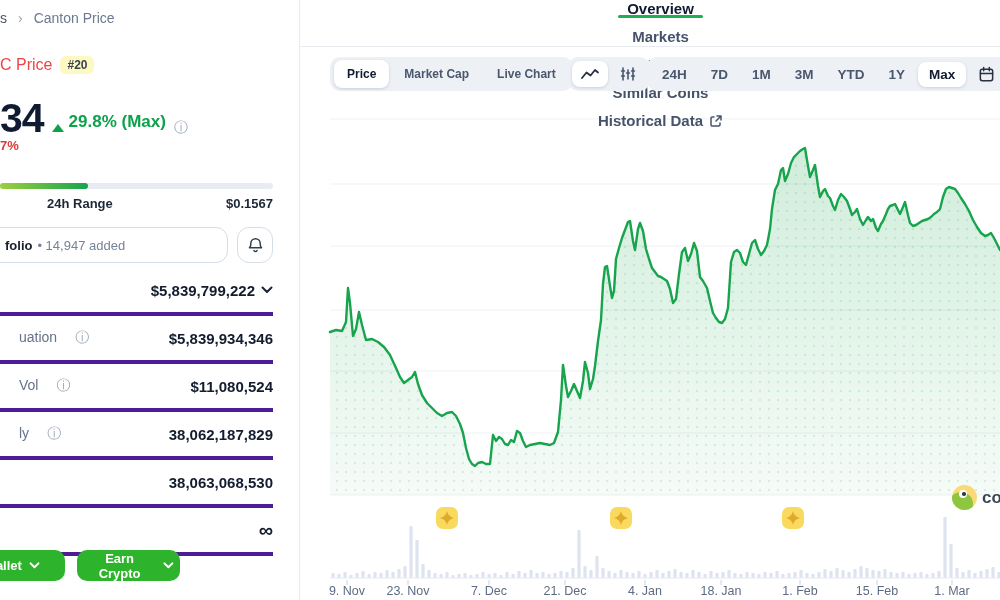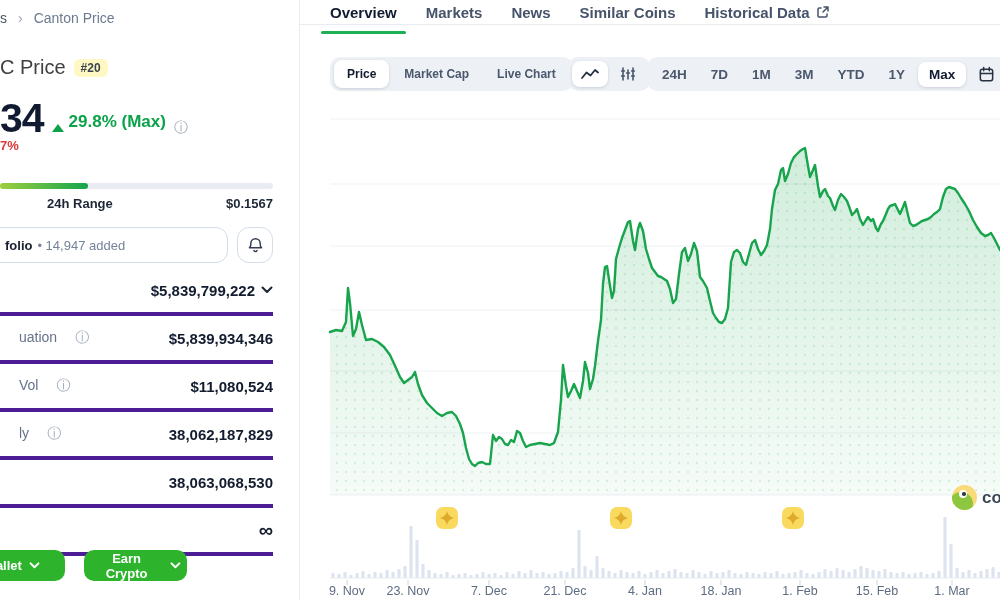--- a/index.html
+++ b/index.html
@@ -6,21 +6,21 @@
   body{width:1000px;height:600px;overflow:hidden;position:relative;background:#fff;
        font-family:"Liberation Sans",sans-serif;-webkit-font-smoothing:antialiased;}
   
   .sidebar{position:absolute;left:0;top:0;width:299px;height:600px;background:#fff;
            border-right:1px solid #e8ecf1;z-index:2;}
   .bc{position:absolute;left:0;top:10px;display:flex;align-items:center;gap:11px;
       font-size:14px;color:#6b7a90;}
   .bc .root{color:#4b5563;}
   .bc .chev{color:#9aa5b5;font-size:14px;}
   .coinrow{position:absolute;left:0;top:56px;display:flex;align-items:center;gap:8px;}
-  .coinrow .cname{font-size:20px;color:#404040;}
+  .coinrow .cname{font-size:16px;color:#ef4444;}
   .rankbadge{background:#fef9c3;border-radius:6px;padding:2px 7px;font-size:12px;
              font-weight:bold;color:#3a4350;}
   .pricerow{position:absolute;left:0;top:86px;display:flex;align-items:baseline;gap:8px;}
   .bigprice{font-size:41px;font-weight:800;color:#101b31;letter-spacing:-1px;line-height:1;margin-top:12px;}
   .chg{display:flex;align-items:flex-end;gap:5px;color:#0ba24a;font-size:17px;font-weight:bold;}
   .tri-up{width:0;height:0;border-left:6px solid transparent;border-right:6px solid transparent;
           border-bottom:8px solid #0ba24a;display:inline-block;}
   .info{color:#9aa6b8;font-size:14px;font-style:normal;}
   .redchg{position:absolute;left:0;top:138px;font-size:13px;font-weight:bold;color:#dd3c3c;}
   .rtrack{position:absolute;left:0;top:183px;width:273px;height:6px;background:#e8ecf2;border-radius:4px;}
@@ -38,25 +38,25 @@
   .stats{position:absolute;left:0;top:268px;width:273px;}
   .srow{height:44px;border-bottom:4px solid #4c1d95;display:flex;align-items:center;justify-content:space-between;}
   .slabel{font-size:14px;color:#66728a;display:flex;align-items:flex-start;gap:18px;margin-left:19px;}
   .sval{font-size:15px;font-weight:bold;color:#121c2e;display:flex;align-items:center;gap:6px;margin-left:auto;}
   .sval.inf{font-size:20px;}
   .btns{position:absolute;top:550px;left:0;width:299px;height:31px;}
   .gbtn{position:absolute;height:31px;background:#2eb42c;border:none;border-radius:10px;color:#fff;
         font-size:13px;font-weight:bold;display:flex;align-items:center;justify-content:center;gap:7px;
         font-family:"Liberation Sans",sans-serif;}
   .gbtn.wallet{left:-55px;width:120px;padding-left:20px;}
-  .gbtn.earn{left:77px;width:103px;margin-left:7px;}
+  .gbtn.earn{left:77px;width:103px;}
   
   .main{position:absolute;left:300px;top:0;width:700px;height:600px;z-index:2;}
-  .tabsbar{position:absolute;left:0;top:0;width:700px;height:25px;border-bottom:1px solid #e8ecf1;
-           display:flex;align-items:center;gap:11px;padding-left:21px;box-sizing:border-box;}
+  .tabsbar{position:absolute;left:0;top:0;width:700px;height:47px;border-bottom:1px solid #e8ecf1;
+           display:flex;align-items:center;gap:11px;padding-left:21px;box-sizing:border-box;flex-direction:column;}
   .tab{position:relative;height:41px;display:flex;align-items:center;padding:0 9px;
        font-size:15px;font-weight:600;color:#46536a;}
   .tab.active{color:#101b31;font-weight:bold;}
   .tab.active .tabline{position:absolute;left:0;right:0;bottom:-1px;height:3px;background:#1db053;border-radius:2px;}
   .ctrl{position:absolute;top:57px;height:34px;background:#edf1f6;border-radius:10px;
         display:flex;align-items:center;padding:0 4px;gap:2px;box-sizing:border-box;}
   .seg{padding:7px 13px;font-size:12px;font-weight:600;color:#4a576c;border-radius:8px;white-space:nowrap;}
   .seg.active{background:#fff;color:#101b31;font-weight:bold;box-shadow:0 1px 3px rgba(40,50,70,.18);}
   .segicon{width:36px;height:26px;display:flex;align-items:center;justify-content:center;border-radius:8px;color:#273142;}
   .segicon.active{background:#fff;box-shadow:0 1px 3px rgba(40,50,70,.18);}

